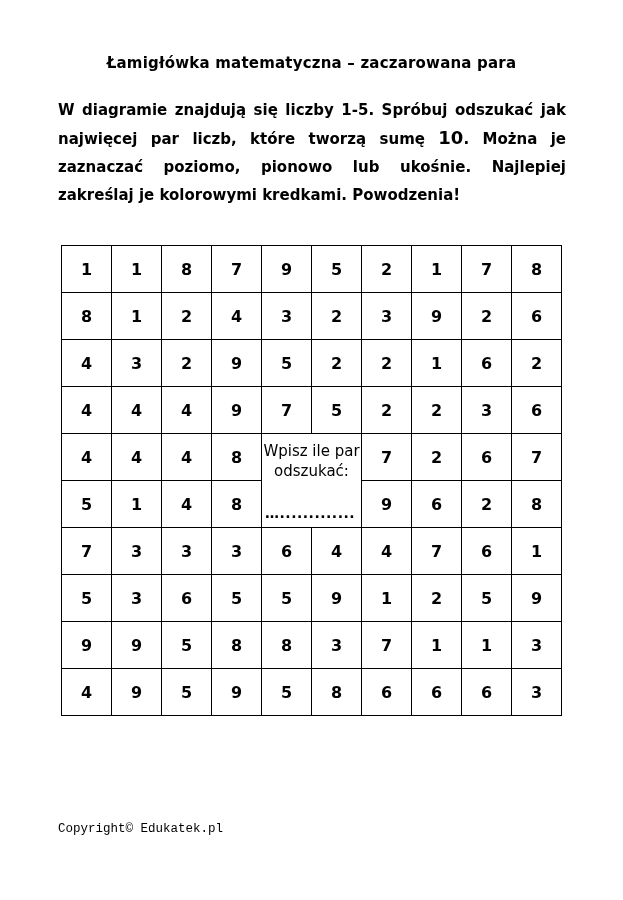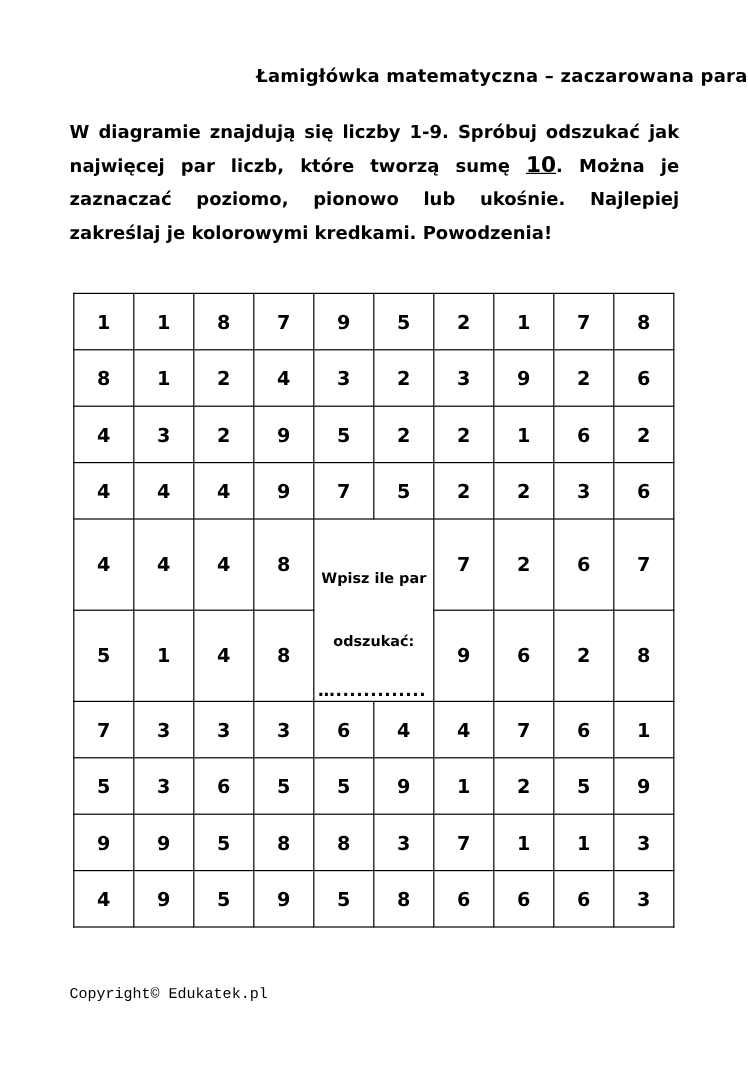--- a/index.html
+++ b/index.html
@@ -11,59 +11,57 @@
   }
   .page {
     position: relative;
     width: 623px; height: 900px;
     background: #ffffff;
     overflow: hidden;
   }
   .title {
     margin: 0;
     padding-top: 54px;
-    text-align: right;
+    text-align: center;
     font-size: 15px;
     font-weight: bold;
     letter-spacing: 0.2px;
   }
   .instructions {
     margin: 24px 57px 0 58px;
     font-size: 15px;
     font-weight: bold;
     text-align: justify;
     line-height: 28px;
   }
   .sum-highlight {
     font-size: 18px;
-    text-decoration: underline;
   }
   table.grid {
     border-collapse: collapse;
     margin: 36px auto 0 auto;
   }
   .grid td {
     border: 1px solid #000000;
     width: 50px;
     height: 47px;
     padding: 0;
     text-align: center;
     vertical-align: middle;
     font-size: 16px;
     font-weight: bold;
   }
   .grid td.merged-cell {
     vertical-align: top;
   }
   .answer-label {
-    font-size: 12px;
-    font-weight: bold;
+    font-size: 15px;
+    font-weight: normal;
     text-align: center;
     line-height: 20px;
-    margin-top: 32px;
   }
   .answer-label.first { padding-top: 7px; }
   .answer-dots {
     text-align: left;
     padding: 24px 0 0 3px;
     font-size: 14px;
     font-weight: bold;
     letter-spacing: 0.5px;
   }
   .footer {
@@ -75,21 +73,21 @@
     font-weight: normal;
   }
 </style>
 </head>
 <body>
 
 <div class="page">
 
   <h1 class="title">Łamigłówka matematyczna – zaczarowana para</h1>
 
-  <p class="instructions"><span>W diagramie znajdują się liczby 1-9. Spróbuj odszukać jak najwięcej par liczb, które tworzą sumę </span><span class="sum-highlight">10</span><span>. Można je zaznaczać poziomo, pionowo lub ukośnie.  Najlepiej zakreślaj je kolorowymi kredkami. Powodzenia!</span></p>
+  <p class="instructions"><span>W diagramie znajdują się liczby 1-5. Spróbuj odszukać jak najwięcej par liczb, które tworzą sumę </span><span class="sum-highlight">10</span><span>. Można je zaznaczać poziomo, pionowo lub ukośnie.  Najlepiej zakreślaj je kolorowymi kredkami. Powodzenia!</span></p>
 
   <table class="grid">
     <tbody id="grid-body">
         <tr>
           <td>1</td>
           <td>1</td>
           <td>8</td>
           <td>7</td>
           <td>9</td>
           <td>5</td>

